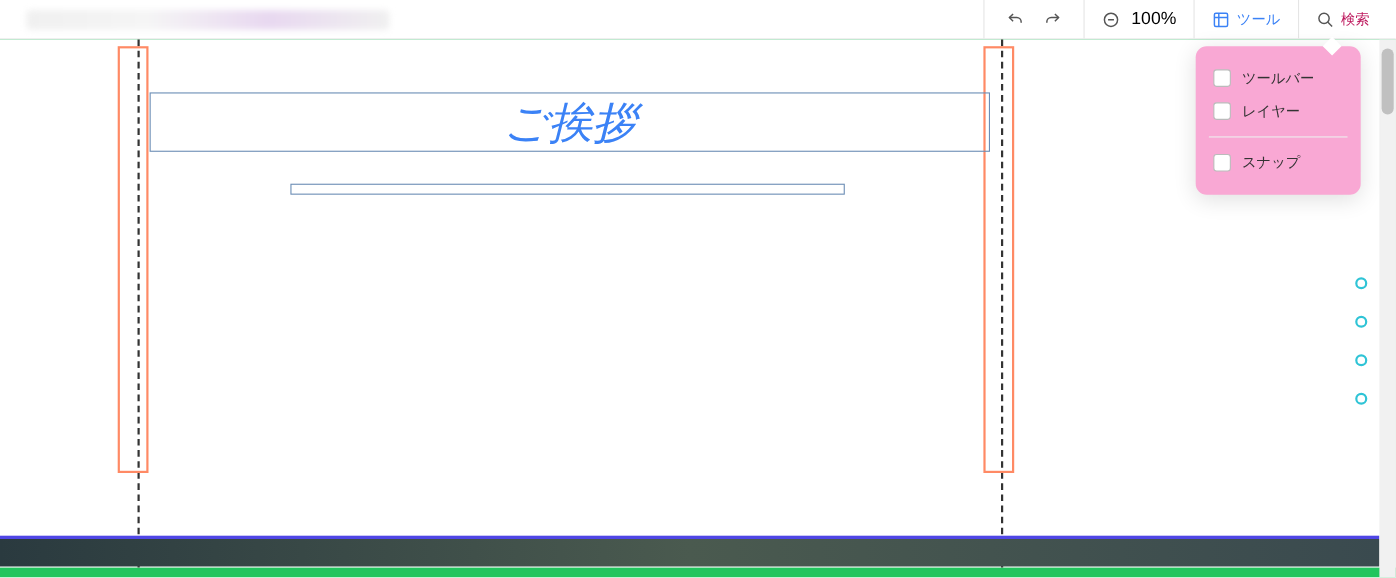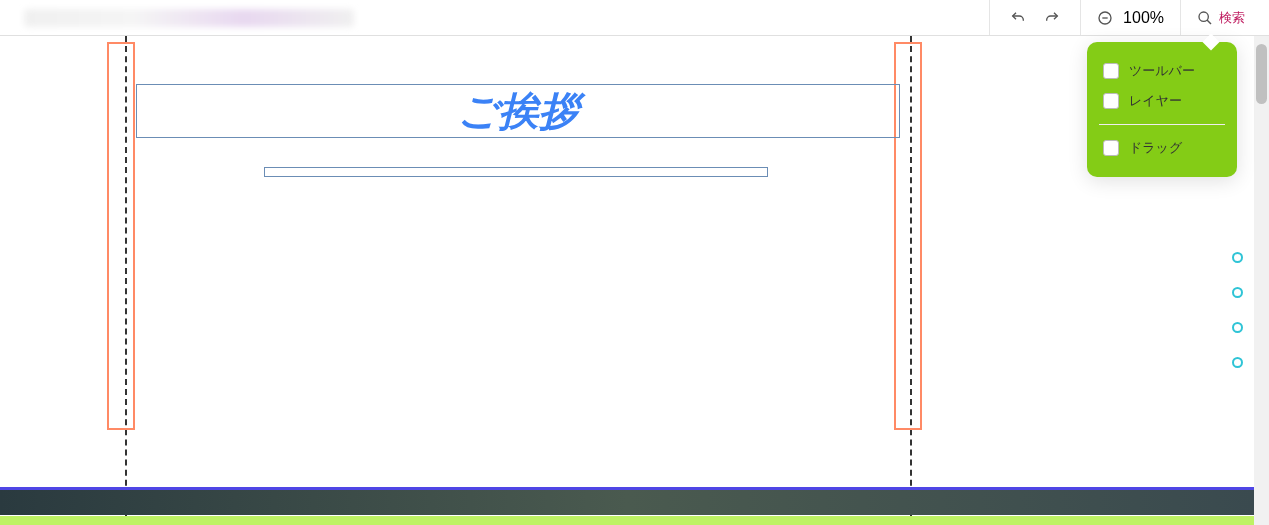--- a/index.html
+++ b/index.html
@@ -8,37 +8,37 @@
 .toolbar { height: 36px; border-bottom: 1px solid #e0e0e0; display: flex; align-items: center; justify-content: space-between; background: #fff; padding: 0 8px; }
 .toolbar-left { flex: 1; }
 .blurred { width: 330px; height: 18px; background: linear-gradient(90deg, #f0f0f0, #f5f5f5, #e8d8f0, #f0f0f0); filter: blur(3px); border-radius: 4px; margin-left: 16px; }
 .toolbar-right { display: flex; align-items: center; height: 100%; }
 .toolbar-section { display: flex; align-items: center; gap: 10px; padding: 0 16px; height: 100%; border-left: 1px solid #e5e5e5; }
 .toolbar-btn { background: none; border: none; cursor: pointer; display: flex; align-items: center; gap: 6px; color: #be185d; font-size: 13px; }
 .toolbar-btn.active { color: #3b82f6; }
 .icon-svg { width: 16px; height: 16px; display: block; }
 .icon-btn { background: none; border: none; cursor: pointer; padding: 4px; }
 
-.canvas { position: absolute; top: 36px; left: 0; right: 0; bottom: 0; background: #bef264; font-weight: bold; }
+.canvas { position: absolute; top: 36px; left: 0; right: 0; bottom: 0; background: #22c55e; }
 .page { position: absolute; left: 0; right: 0; top: 0; height: 480px; background: #fff; }
 .gridline { position: absolute; top: 0; bottom: 0; width: 0; border-left: 2px dashed #333; }
 .gridline.left { left: 125px; }
 .gridline.right { left: 910px; }
 .highlight { position: absolute; top: 6px; width: 28px; height: 388px; border: 2px solid #ff8a65; }
 .highlight.left { left: 107px; }
 .highlight.right { left: 894px; }
 .title-region { position: absolute; left: 136px; top: 48px; width: 764px; height: 54px; border: 1px solid #6b8db5; display: flex; align-items: center; justify-content: center; }
 .title-text { font-family: "Brush Script MT", cursive; font-size: 40px; color: #3b82f6; font-style: italic; }
 .body-region { position: absolute; left: 264px; top: 131px; width: 504px; border: 1px solid #6b8db5; padding: 4px 8px; font-size: 13px; line-height: 1.4; color: #333; }
 .body-region p { text-align: center; margin-bottom: 14px; }
 .body-region p:last-child { margin-bottom: 0; }
 .scrollbar-track { position: absolute; right: 0; top: 36px; bottom: 0; width: 15px; background: #f1f1f1; }
 .scrollbar-thumb { position: absolute; left: 2px; right: 2px; top: 8px; height: 60px; background: #c0c0c0; border-radius: 6px; }
 .footer-strip { position: absolute; left: 0; right: 15px; bottom: 10px; height: 28px; background: linear-gradient(90deg, #2a3a3f, #4a5a4f, #3a4a4f); border-top: 3px solid #4f46e5; }
-.dropdown { position: absolute; top: 42px; right: 32px; width: 150px; background: #84cc16; border-radius: 10px; box-shadow: 0 4px 20px rgba(0,0,0,0.12); padding: 14px 16px; z-index: 100; }
+.dropdown { position: absolute; top: 42px; right: 32px; width: 150px; background: #f9a8d4; border-radius: 10px; box-shadow: 0 4px 20px rgba(0,0,0,0.12); padding: 14px 16px; z-index: 100; }
 .dropdown::before { content: ""; position: absolute; top: -6px; right: 20px; width: 12px; height: 12px; background: #fff; transform: rotate(45deg); }
 .dropdown-item { display: flex; align-items: center; gap: 10px; padding: 6px 0; cursor: pointer; font-size: 13px; color: #333; position: relative; }
 .dropdown-divider { height: 1px; background: #eee; margin: 8px -4px; }
 .checkbox { width: 16px; height: 16px; border: 1.5px solid #bbb; border-radius: 3px; display: flex; align-items: center; justify-content: center; background: #fff; flex-shrink: 0; }
 .checkbox.checked { background: #3b82f6; border-color: #3b82f6; }
 .checkbox.checked::after { content: ""; width: 4px; height: 8px; border: solid #fff; border-width: 0 2px 2px 0; transform: rotate(45deg) translate(-1px, -1px); }
 .cursor-icon { position: absolute; left: 14px; top: 18px; pointer-events: none; }
 .side-dots { position: absolute; right: 26px; top: 252px; display: flex; flex-direction: column; gap: 24px; }
 .side-dot { width: 11px; height: 11px; border: 2px solid #2fc4d6; border-radius: 50%; cursor: pointer; }
 </style>
@@ -67,20 +67,30 @@
     <div class="toolbar-section">
       <button class="toolbar-btn">
         <svg class="icon-svg" viewBox="0 0 24 24" fill="none" stroke="#555" stroke-width="2">
             <circle cx="12" cy="12" r="9"></circle>
             <line x1="8" y1="12" x2="16" y2="12"></line>
           </svg>
       </button>
       <span>100%</span>
     </div>
     <div class="toolbar-section">
+      <button class="toolbar-btn active">
+        <svg class="icon-svg" viewBox="0 0 24 24" fill="none" stroke="#3b82f6" stroke-width="2">
+            <rect x="3" y="3" width="18" height="18" rx="2"></rect>
+            <line x1="9" y1="3" x2="9" y2="21"></line>
+            <line x1="3" y1="9" x2="21" y2="9"></line>
+          </svg>
+        <span>ツール</span>
+      </button>
+    </div>
+    <div class="toolbar-section">
       <button class="toolbar-btn">
         <svg class="icon-svg" viewBox="0 0 24 24" fill="none" stroke="#555" stroke-width="2">
             <circle cx="10" cy="10" r="7"></circle>
             <line x1="21" y1="21" x2="15" y2="15"></line>
           </svg>
         <span>検索</span>
       </button>
     </div>
   </div>
 </div>
@@ -105,21 +115,21 @@
     <span class="checkbox"></span>
     <span>ツールバー</span>
   </div>
   <div class="dropdown-item">
     <span class="checkbox"></span>
     <span>レイヤー</span>
   </div>
   <div class="dropdown-divider"></div>
   <div class="dropdown-item">
     <span class="checkbox"></span>
-    <span>ドラッグ</span>
+    <span>スナップ</span>
   </div>
 </div>
 
 <div class="side-dots">
   <div class="side-dot"></div>
   <div class="side-dot"></div>
   <div class="side-dot"></div>
   <div class="side-dot"></div>
 </div>
 

